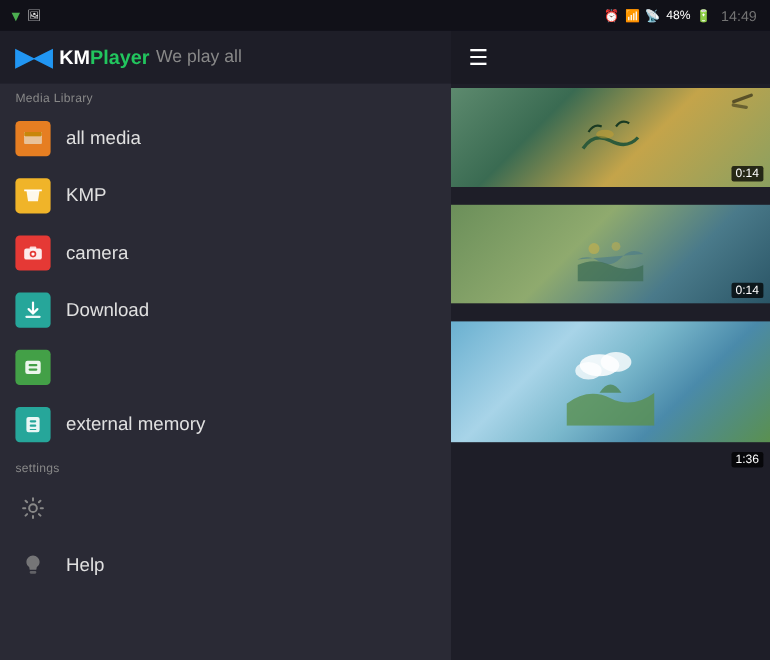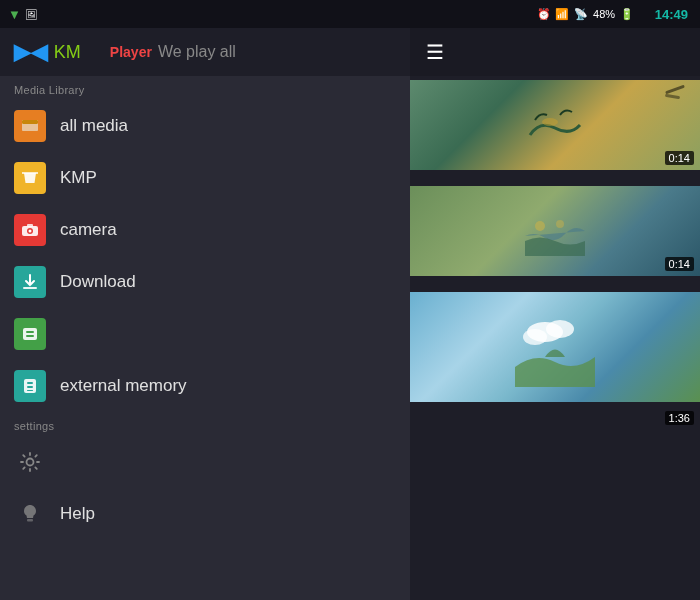--- a/index.html
+++ b/index.html
@@ -34,23 +34,23 @@
       gap: 5px;
       font-size: 11px;
       color: #fff;
     }
     .battery-text {
       font-size: 11px;
       color: #fff;
     }
     .time-text {
       font-size: 13px;
-      color: #14b8a6;
-      font-weight: bold;
-      margin-left: 16px;
+      color: #737373;
+      font-weight: normal;
+      margin-left: 4px;
     }
 
     
     .main-container {
       display: flex;
       width: 700px;
       height: 572px;
     }
 
     
@@ -72,28 +72,27 @@
       height: 48px;
     }
     .logo-icon {
       color: #2196f3;
       font-size: 22px;
       margin-right: 6px;
       font-weight: bold;
     }
     .logo-km {
       font-size: 18px;
-      font-weight: normal;
-      color: #84cc16;
+      font-weight: bold;
+      color: #ffffff;
     }
     .logo-player {
-      font-size: 14px;
+      font-size: 18px;
       font-weight: bold;
-      color: #ef4444;
-      padding-left: 29px;
+      color: #22c55e;
     }
     .logo-tagline {
       font-size: 16px;
       color: #888;
       margin-left: 6px;
     }
 
     
     .section-label {
       font-size: 11px;

